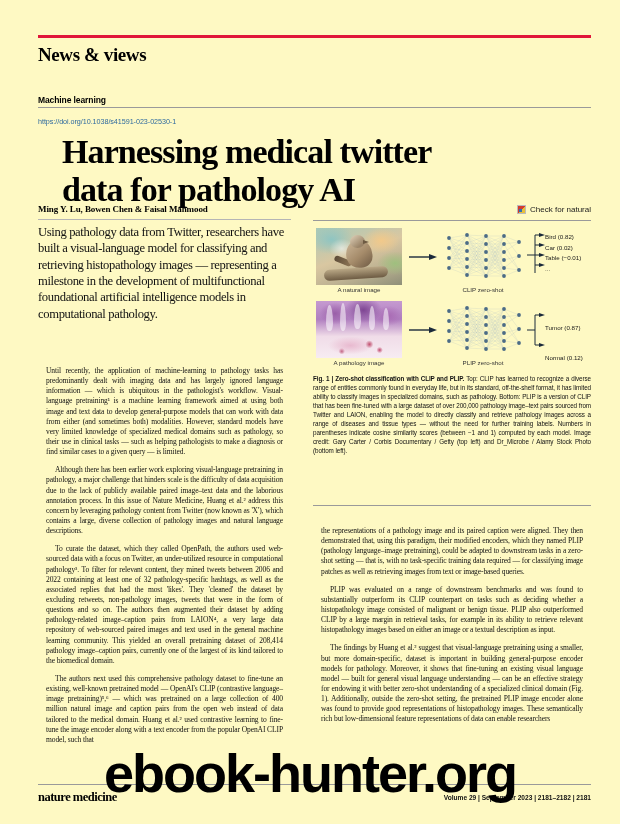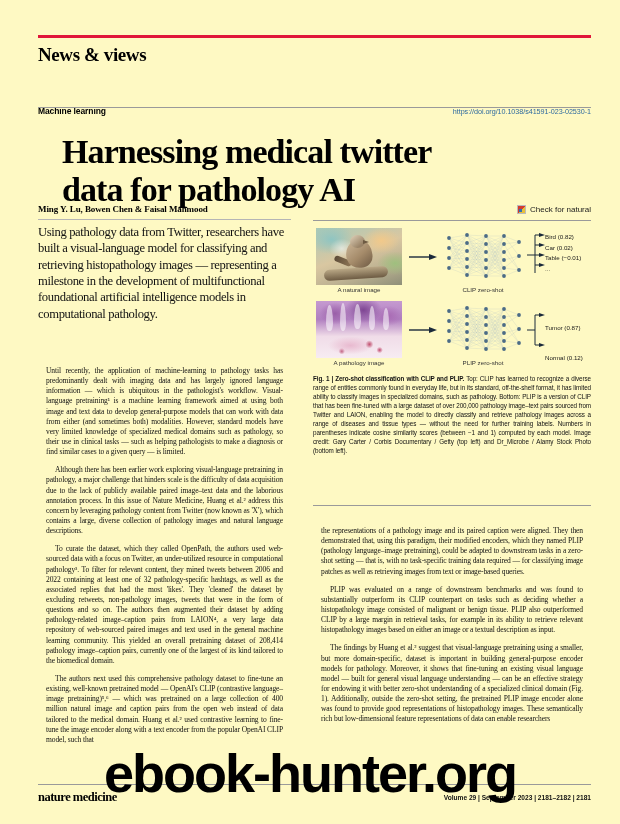--- a/index.html
+++ b/index.html
@@ -41,20 +41,21 @@
     color: #000;
   }
 
   .kicker-row {
     position: absolute;
     left: 38px; top: 95px;
     width: 553px;
     display: flex;
     align-items: baseline;
     justify-content: space-between;
+    flex-direction: column;
   }
   .kicker {
     font-family: "Liberation Sans", sans-serif;
     font-weight: bold;
     font-size: 8.5px;
     letter-spacing: -0.1px;
     color: #000;
   }
   .doi {
     font-family: "Liberation Sans", sans-serif;

